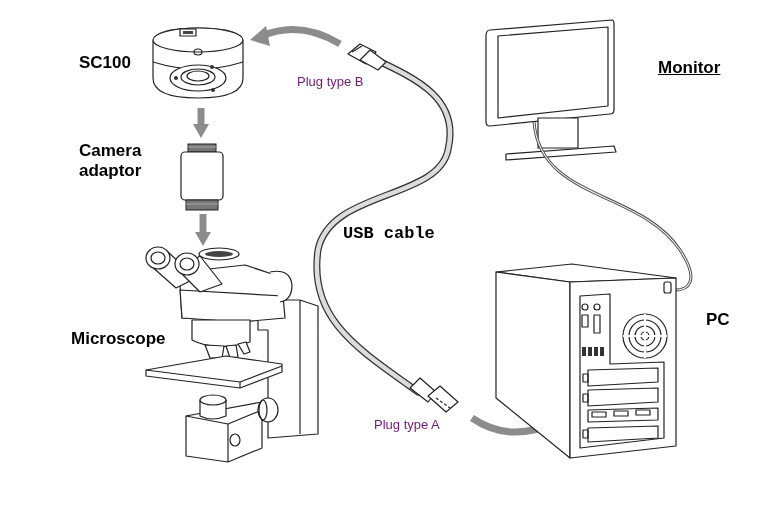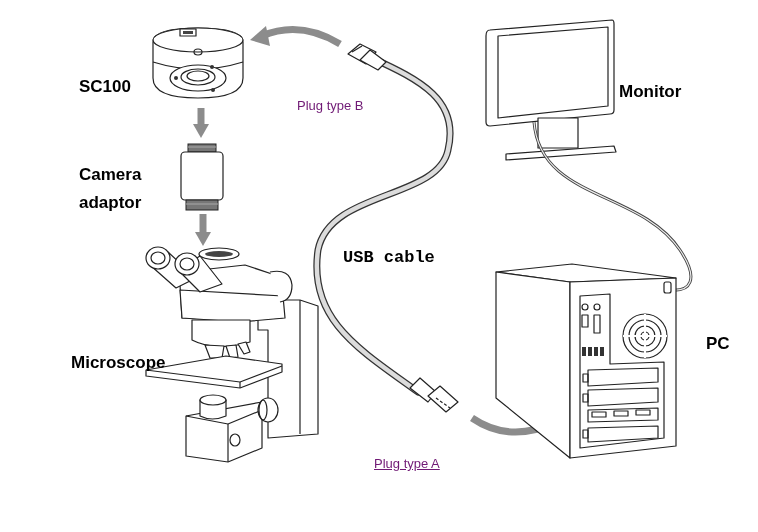--- a/index.html
+++ b/index.html
@@ -1,18 +1,18 @@
 <!DOCTYPE html>
 <html><head>
 <meta charset="utf-8">
 <style>
   html,body{margin:0;padding:0;background:#fff;}
   body{width:758px;height:532px;position:relative;overflow:hidden;font-family:"Liberation Sans",sans-serif;}
   svg{position:absolute;left:0;top:0;}
-  .lbl{position:absolute;color:#000;white-space:nowrap;margin-top:24px;}
+  .lbl{position:absolute;color:#000;white-space:nowrap;}
   .bold{font-weight:bold;font-size:17px;line-height:21px;}
   .plain{font-size:13px;line-height:15px;color:#701a75;}
   .ln{fill:none;stroke:#222;stroke-width:1.2;stroke-linejoin:round;}
   .lnw{fill:#fff;stroke:#222;stroke-width:1.2;stroke-linejoin:round;}
   .arrow{fill:none;stroke:#8c8c8c;stroke-width:7;stroke-linecap:butt;}
   .arrowhead{fill:#8c8c8c;}
 </style>
 </head>
 <body>
 
@@ -174,19 +174,19 @@
       <path class="ln" d="M588,428 L658,426 L658,438 L588,442 Z"></path>
       <rect class="ln" x="583" y="430" width="5" height="8"></rect>
     </g>
 
     <rect class="lnw" x="664" y="282" width="7" height="11" rx="2"></rect>
   </g>
 </svg>
 
 <div class="lbl bold" style="left:79px;top:52px;">SC100</div>
 <div class="lbl bold" style="left:79px;top:140px;">Camera</div>
-<div class="lbl bold" style="left:79px;top:168px;">adaptor</div>
+<div class="lbl bold" style="left:79px;top:160px;">adaptor</div>
 <div class="lbl bold" style="left:71px;top:328px;">Microscope</div>
 <div class="lbl bold" style="left:343px;top:223px;font-family:Liberation Mono, monospace;">USB cable</div>
 <div class="lbl plain" style="left:297px;top:74px;">Plug type B</div>
-<div class="lbl plain" style="left:374px;top:432px;text-decoration:underline;">Plug type A</div>
-<div class="lbl bold" style="left:619px;top:57px;">Monitor</div>
+<div class="lbl plain" style="left:374px;top:417px;">Plug type A</div>
+<div class="lbl bold" style="left:658px;top:57px;text-decoration:underline;">Monitor</div>
 <div class="lbl bold" style="left:706px;top:309px;">PC</div>
 
 </body></html>

